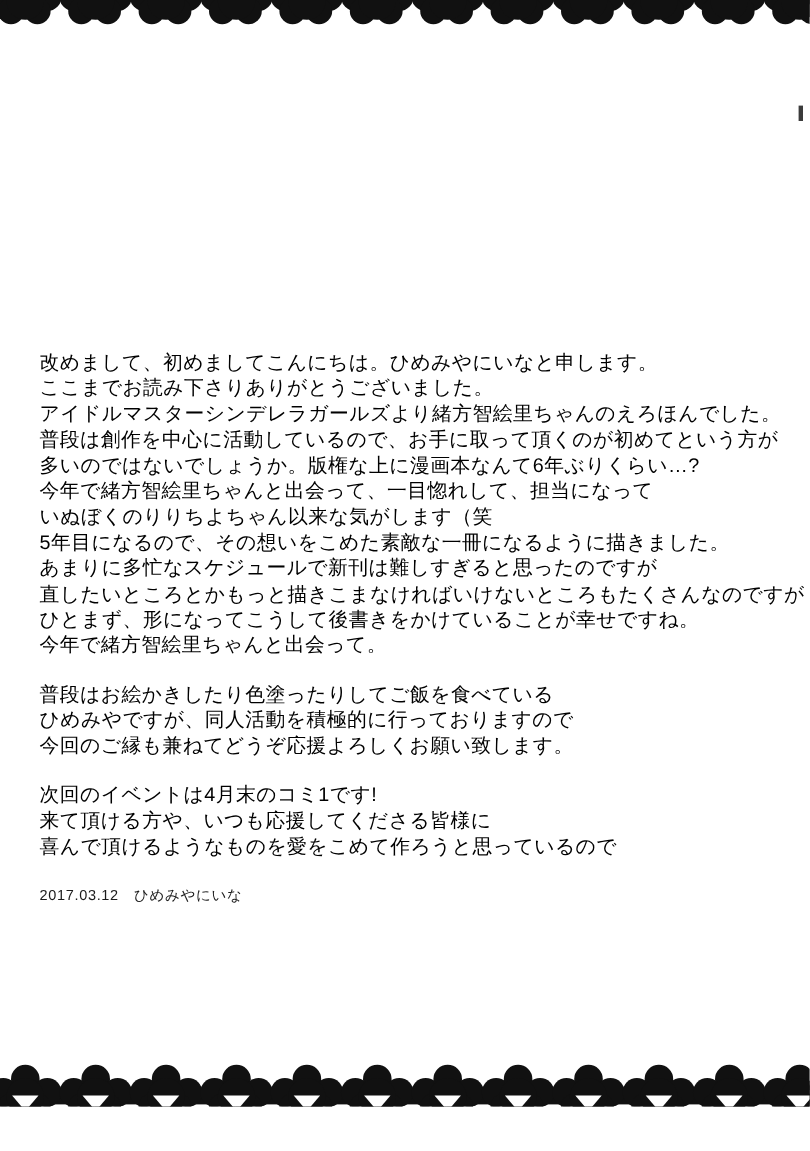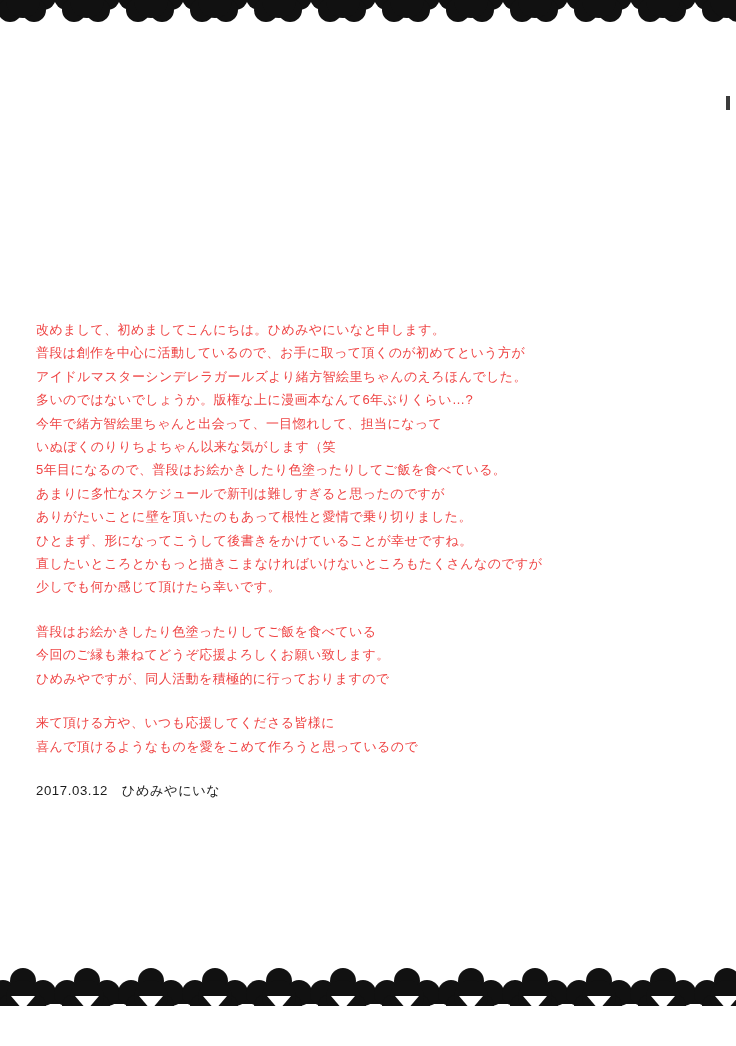--- a/index.html
+++ b/index.html
@@ -95,25 +95,25 @@
     position: absolute;
     left: 36px;
     top: 318px;
     width: 640px;
   }
   .para {
     margin: 0 0 21px 0;
   }
   .para:last-child { margin-bottom: 0; }
   .line {
-    font-size: 13px;
+    font-size: 18px;
     line-height: 23.4px;
     letter-spacing: 0.4px;
     white-space: pre;
-    color: #ef4444;
+    color: #000000;
   }
   .signature {
     margin-top: 24px;
     font-size: 13.2px;
     letter-spacing: 0.6px;
     white-space: pre;
     color: #1b1b1b;
   }
 </style>
 </head>
@@ -208,40 +208,41 @@
       </div>
   </div>
 </div>
 
 <div class="edge-mark"></div>
 
 <div class="afterword">
 
   <div class="para">
     <div class="line">改めまして、初めましてこんにちは。ひめみやにいなと申します。</div>
+    <div class="line">ここまでお読み下さりありがとうございました。</div>
+    <div class="line">アイドルマスターシンデレラガールズより緒方智絵里ちゃんのえろほんでした。</div>
     <div class="line">普段は創作を中心に活動しているので、お手に取って頂くのが初めてという方が</div>
-    <div class="line">アイドルマスターシンデレラガールズより緒方智絵里ちゃんのえろほんでした。</div>
     <div class="line">多いのではないでしょうか。版権な上に漫画本なんて6年ぶりくらい…?</div>
     <div class="line">今年で緒方智絵里ちゃんと出会って、一目惚れして、担当になって</div>
     <div class="line">いぬぼくのりりちよちゃん以来な気がします（笑</div>
-    <div class="line">5年目になるので、普段はお絵かきしたり色塗ったりしてご飯を食べている。</div>
+    <div class="line">5年目になるので、その想いをこめた素敵な一冊になるように描きました。</div>
     <div class="line">あまりに多忙なスケジュールで新刊は難しすぎると思ったのですが</div>
-    <div class="line">ありがたいことに壁を頂いたのもあって根性と愛情で乗り切りました。</div>
+    <div class="line">直したいところとかもっと描きこまなければいけないところもたくさんなのですが</div>
     <div class="line">ひとまず、形になってこうして後書きをかけていることが幸せですね。</div>
-    <div class="line">直したいところとかもっと描きこまなければいけないところもたくさんなのですが</div>
-    <div class="line">少しでも何か感じて頂けたら幸いです。</div>
+    <div class="line">今年で緒方智絵里ちゃんと出会って。</div>
   </div>
 
   <div class="para">
     <div class="line">普段はお絵かきしたり色塗ったりしてご飯を食べている</div>
+    <div class="line">ひめみやですが、同人活動を積極的に行っておりますので</div>
     <div class="line">今回のご縁も兼ねてどうぞ応援よろしくお願い致します。</div>
-    <div class="line">ひめみやですが、同人活動を積極的に行っておりますので</div>
   </div>
 
   <div class="para">
+    <div class="line">次回のイベントは4月末のコミ1です!</div>
     <div class="line">来て頂ける方や、いつも応援してくださる皆様に</div>
     <div class="line">喜んで頂けるようなものを愛をこめて作ろうと思っているので</div>
   </div>
 
   <div class="signature">2017.03.12　ひめみやにいな</div>
 </div>
 
 <div class="scallop-band bottom">
   <div class="ribbon"></div>
   <div class="scallop-row bot-row">

